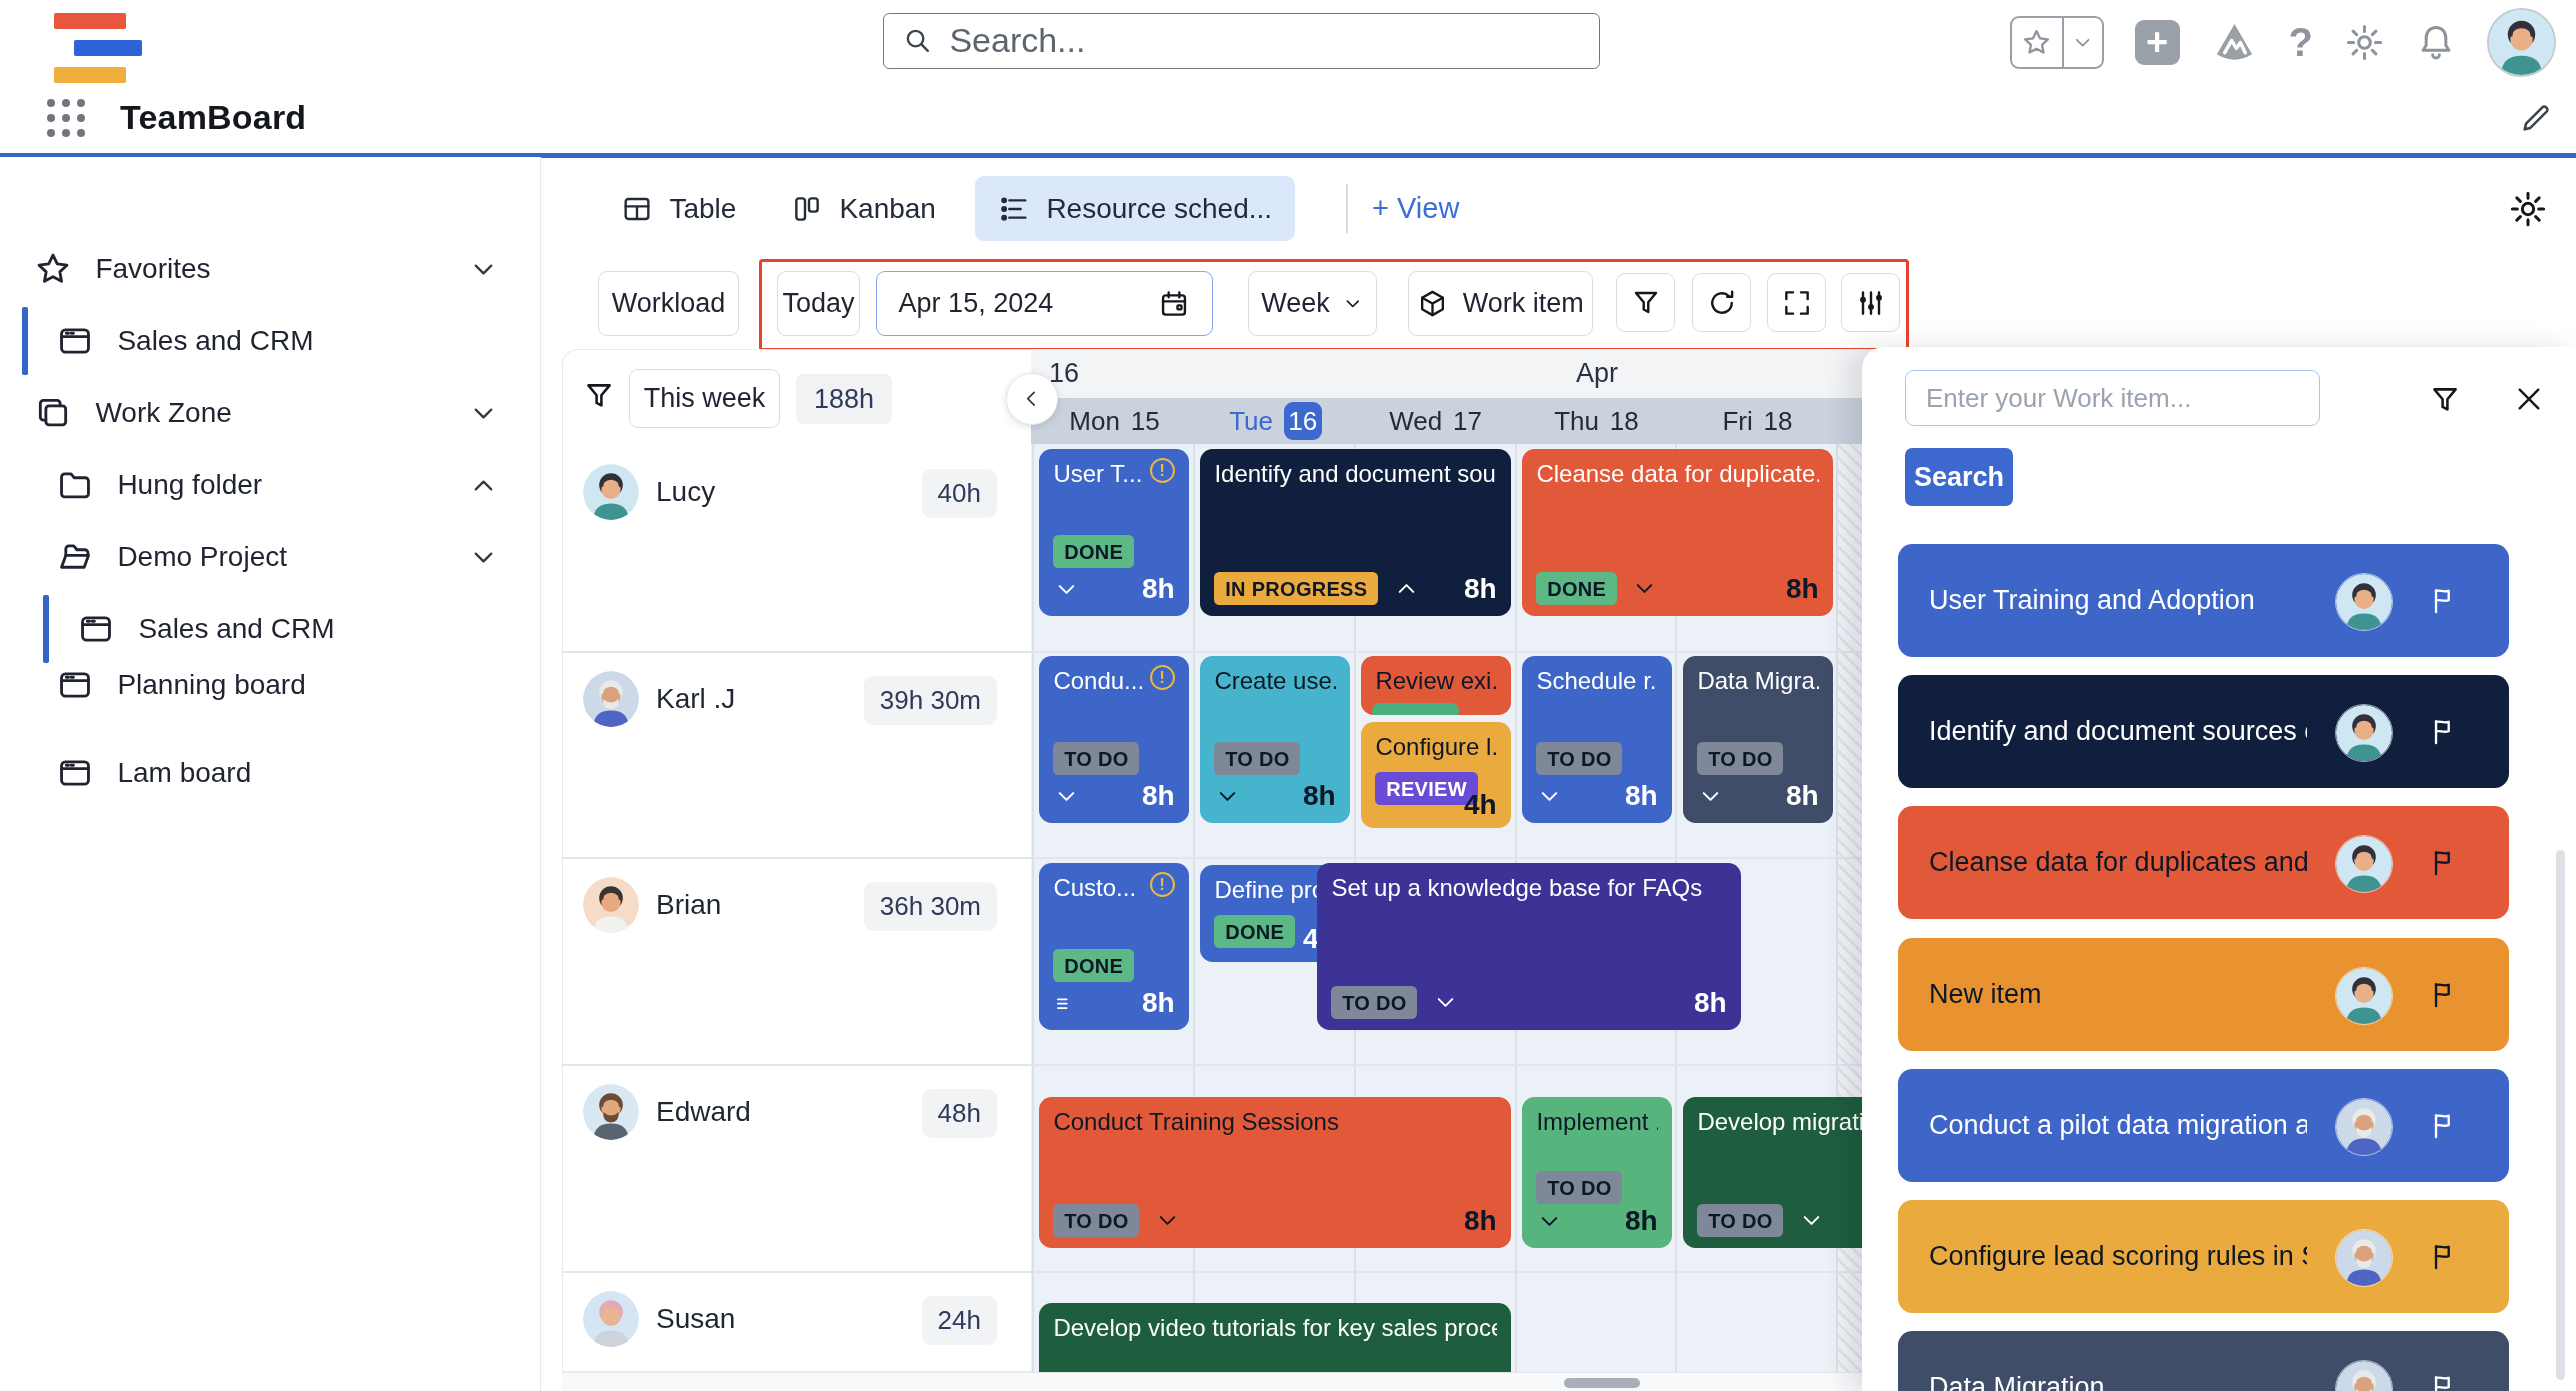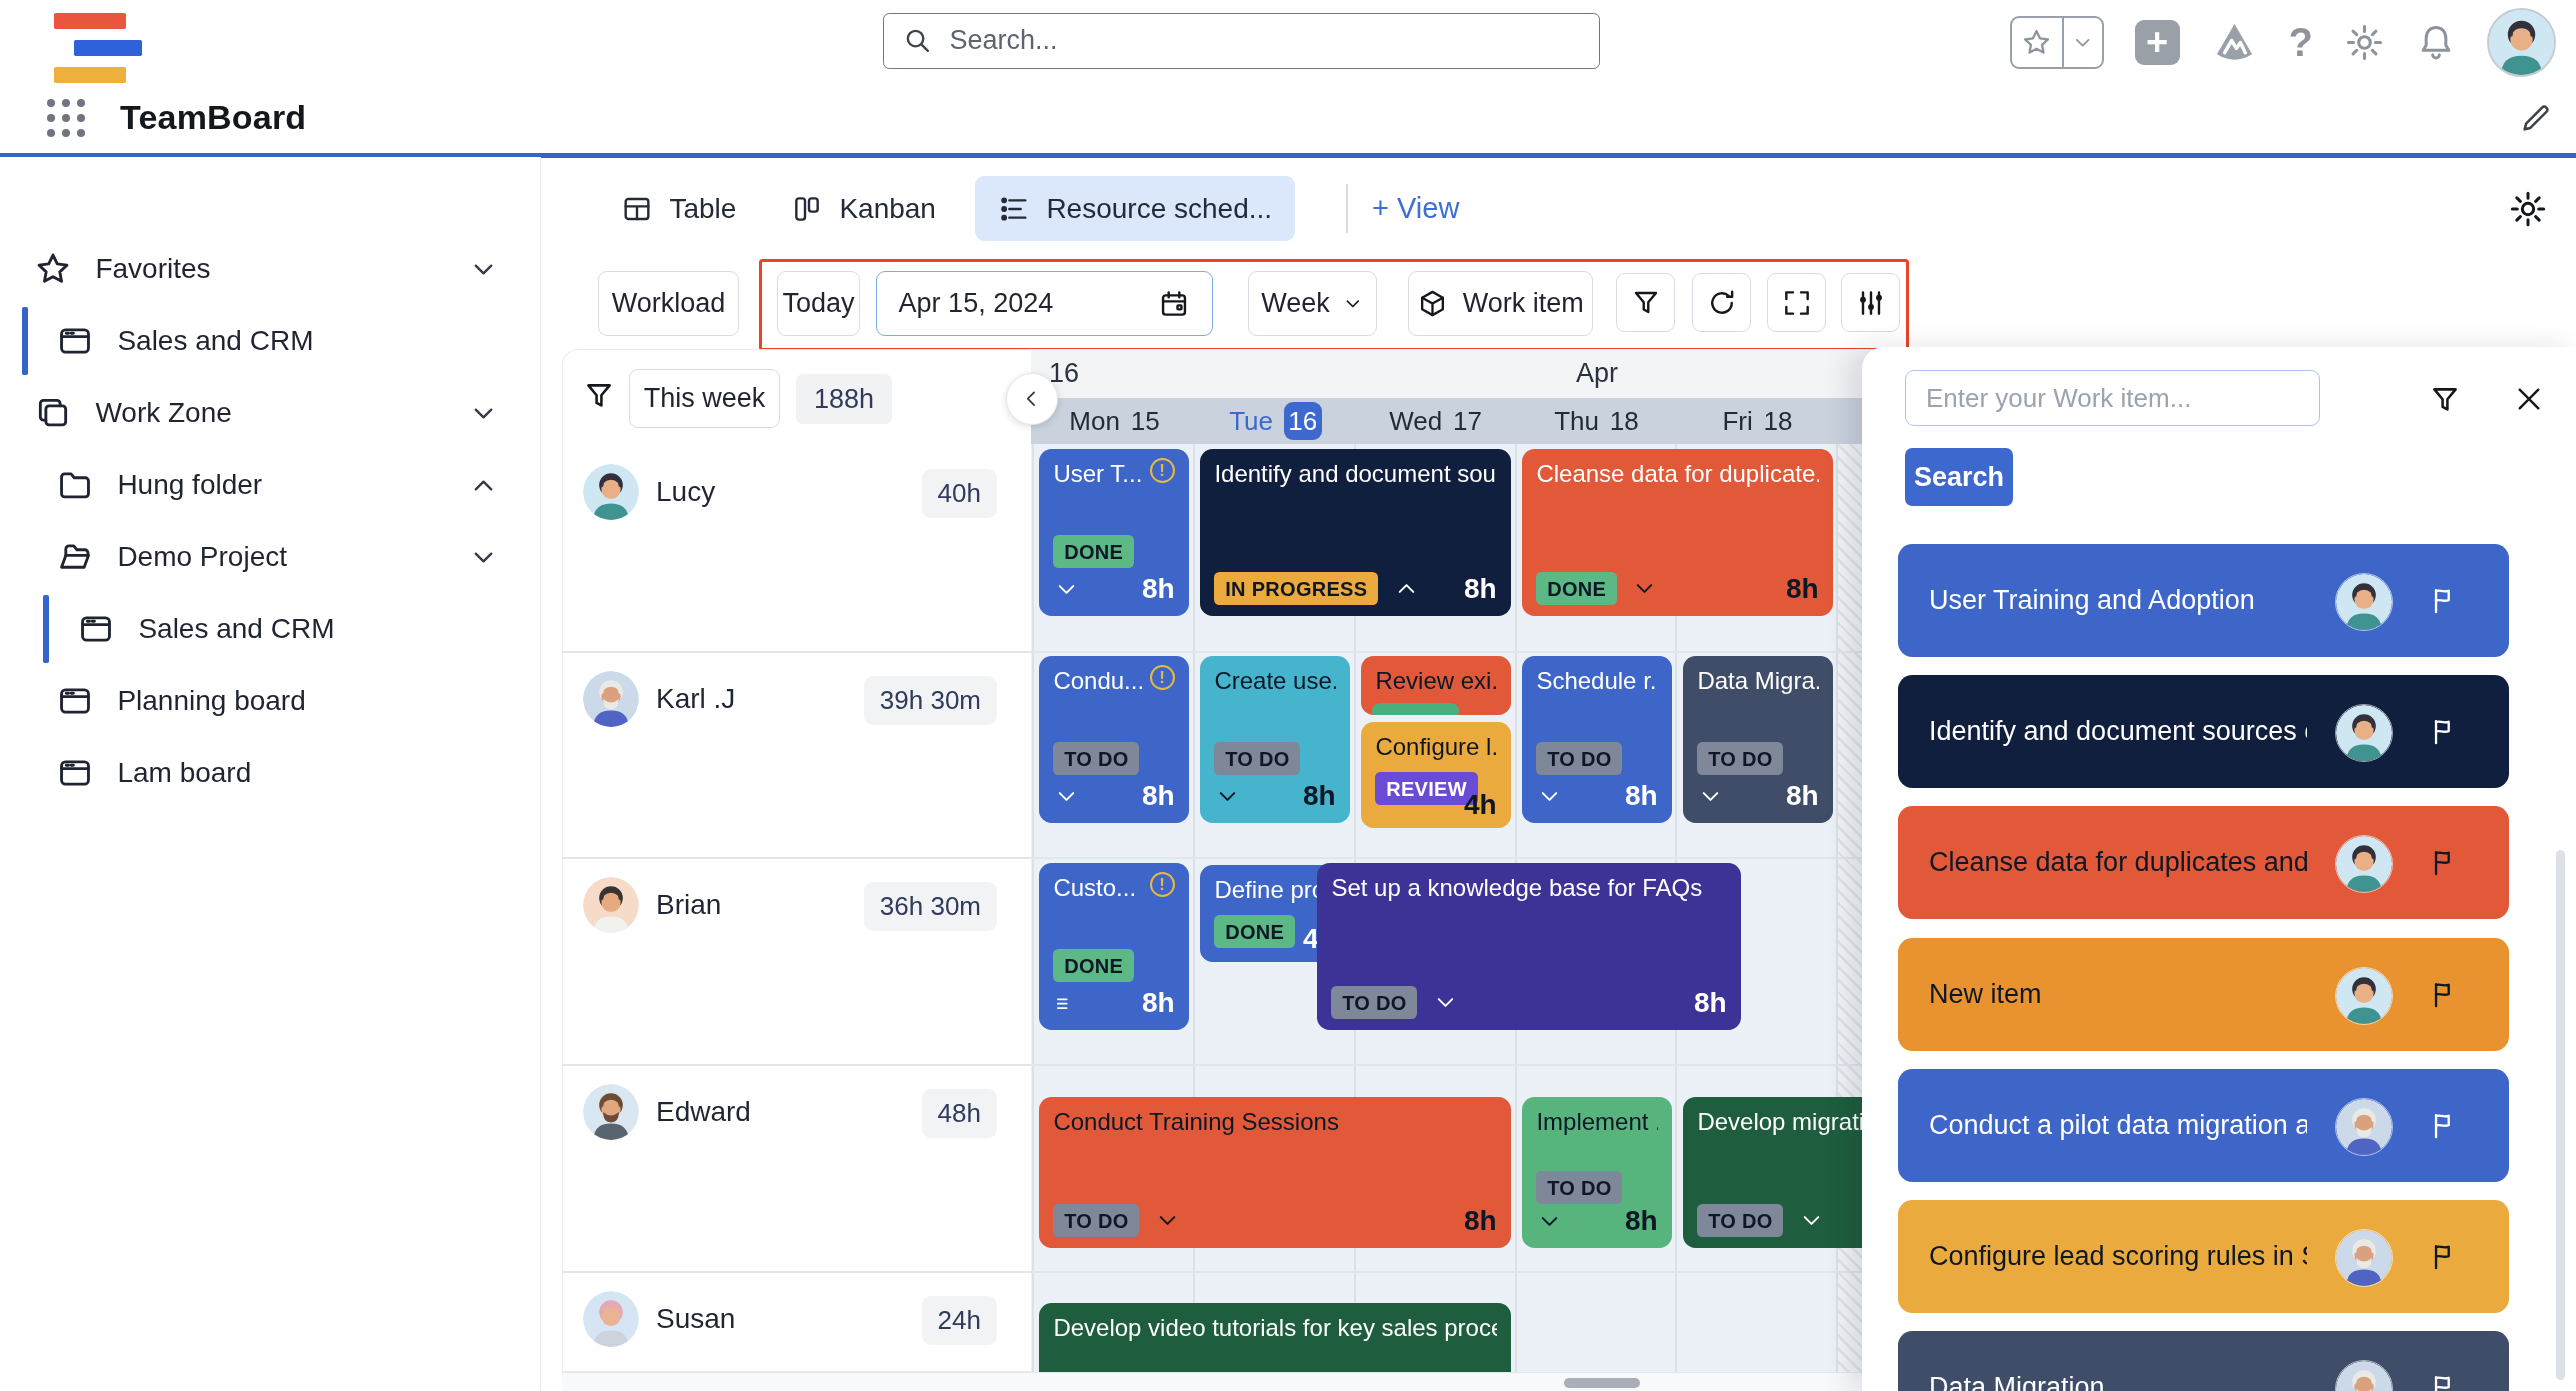--- a/index.html
+++ b/index.html
@@ -11,21 +11,21 @@
   .abs{position:absolute;}
   .ic{display:inline-flex;align-items:center;justify-content:center;}
   .ic svg{width:100%;height:100%;display:block;}
 
   
   .topbar{position:absolute;left:0;top:0;width:2576px;height:85px;background:#fff;}
   .logo{position:absolute;left:54px;top:12.6px;width:99px;height:59px;}
   .logo .bar{position:absolute;height:16px;border-radius:1.8px;}
   .search-wrap{position:absolute;left:883px;top:12.6px;width:715px;height:54px;border:1.8px solid #6f7682;border-radius:6.3px;display:flex;align-items:center;background:#fff;}
   .search-wrap .ic{width:31px;height:31px;margin-left:18px;color:#3c434e;}
-  .search-input{border:none;outline:none;flex:1;font-size:27px;margin-left:14.4px;color:#8b5cf6;font-family:inherit;background:transparent;}
+  .search-input{border:none;outline:none;flex:1;font-size:34px;margin-left:14.4px;color:#8b5cf6;font-family:inherit;background:transparent;}
   .search-input::placeholder{color:#5c646f;}
   .top-icons{position:absolute;right:20px;top:10.8px;height:63px;display:flex;align-items:center;gap:31px;color:#8d949c;}
   .split-btn{display:flex;align-items:center;border:2.7px solid #9aa0a8;border-radius:9px;height:49px;}
   .split-btn .seg{display:flex;align-items:center;justify-content:center;height:100%;}
   .split-btn .seg.star{width:50px;border-right:2.7px solid #9aa0a8;color:#8d949c;}
   .split-btn .seg.caret{width:38px;color:#8d949c;}
   .plus-sq{width:45px;height:45px;background:#9aa0a8;color:#fff;border-radius:9px;font-size:38px;font-weight:700;display:flex;align-items:center;justify-content:center;line-height:1;}
   .q-ic{font-size:40px;font-weight:700;color:#8d949c;}
   .avatar-ring{width:65px;height:65px;border-radius:50%;border:2.7px solid #c6cbd1;overflow:hidden;background:#d8eaf5;}
 
@@ -268,21 +268,21 @@
       <span class="sel-bg" style="left: 43px; right: 23.4px;"></span>
       <span class="sel-bar" style="left: 43px;"></span>
       <span class="ic" style="margin-left: 77px;">
         <svg viewBox="0 0 24 24" fill="none" stroke="currentColor" stroke-width="1.8" stroke-linecap="round" stroke-linejoin="round">
           <rect x="3.5" y="5" width="17" height="14" rx="2.5"></rect>
           <path d="M3.5 9.2h17M6.5 7.1h1.4M9.6 7.1h1.4"></path>
         </svg>
       </span>
       <span class="lbl">Sales and CRM</span>
     </div>
-    <div class="side-item" style="top: 508px; text-align: right;">
+    <div class="side-item" style="top: 492px; text-align: right;">
       <span class="ic" style="margin-left: 56px;">
         <svg viewBox="0 0 24 24" fill="none" stroke="currentColor" stroke-width="1.8" stroke-linecap="round" stroke-linejoin="round">
           <rect x="3.5" y="5" width="17" height="14" rx="2.5"></rect>
           <path d="M3.5 9.2h17M6.5 7.1h1.4M9.6 7.1h1.4"></path>
         </svg>
       </span>
       <span class="lbl">Planning board</span>
     </div>
     <div class="side-item" style="top: 580px;">
       <span class="ic" style="margin-left: 56px;">

